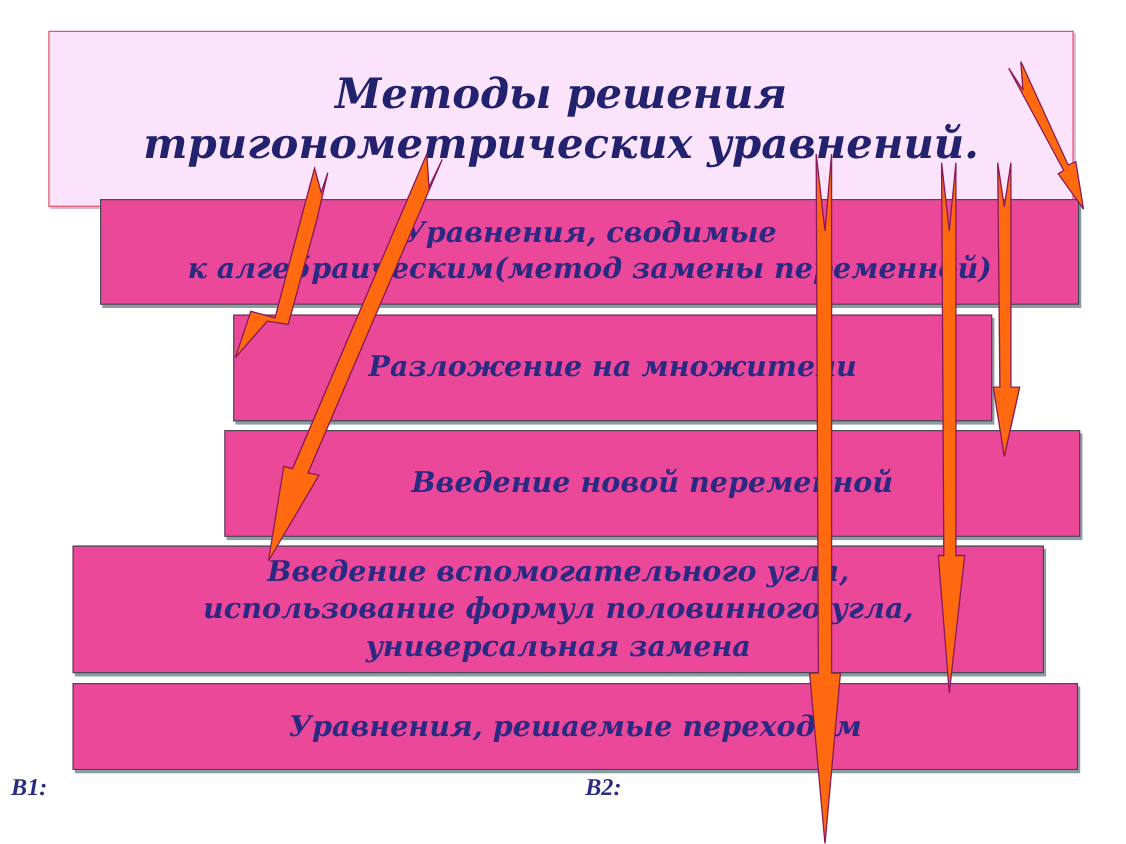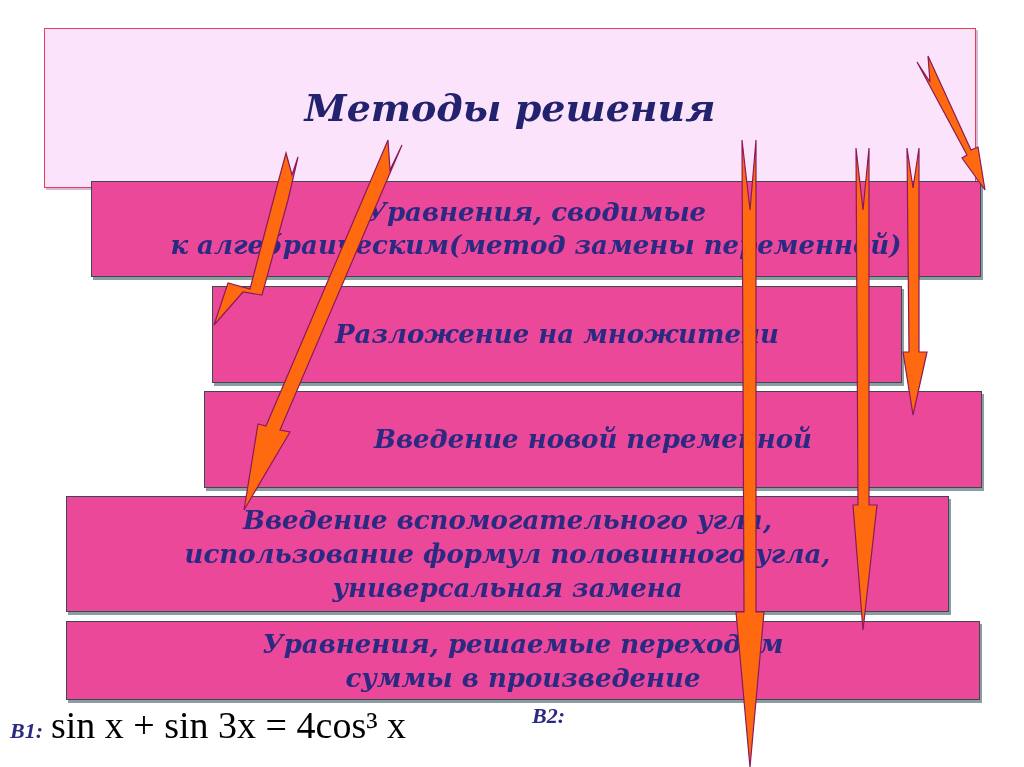--- a/index.html
+++ b/index.html
@@ -39,20 +39,21 @@
     .eq .expr { font-size: 38px; white-space: nowrap; }
     .eq1 { left: 10px; }
     .eq2 { left: 532px; }
     svg.arrows { position: absolute; left: 0; top: 0; pointer-events: none; }
   </style>
 </head>
 <body>
 
 <div class="box title-box">
   <div>Методы решения</div>
+  <div>тригонометрических уравнений.</div>
 </div>
 
 <div class="box method m1">
   <span>Уравнения, сводимые</span>
   <span>к алгебраическим(метод замены переменной)</span>
 </div>
 
 <div class="box method m2">
   <span>Разложение на множители</span>
 </div>
@@ -62,26 +63,24 @@
 </div>
 
 <div class="box method m4">
   <span>Введение вспомогательного угла,</span>
   <span>использование формул половинного угла,</span>
   <span>универсальная замена</span>
 </div>
 
 <div class="box method m5">
   <span>Уравнения, решаемые переходом</span>
-  <span>суммы в произведение</span>
 </div>
 
 <div class="eq eq1">
   <span class="lbl">B1:</span>
-  <span class="expr">sin x + sin 3x = 4cos³ x</span>
 </div>
 
 <div class="eq eq2">
   <span class="lbl">B2:</span>
 </div>
 
 <svg class="arrows" width="1024" height="767" viewBox="0 0 1024 767">
   <g fill="#ff6a10" stroke="#8a1a5a" stroke-width="1.2" stroke-linejoin="miter">
 
     <polygon points="286,153 292,175 298,157 288,200 262,295 243,292 214,325 228,283 250,289 276,190"></polygon>

